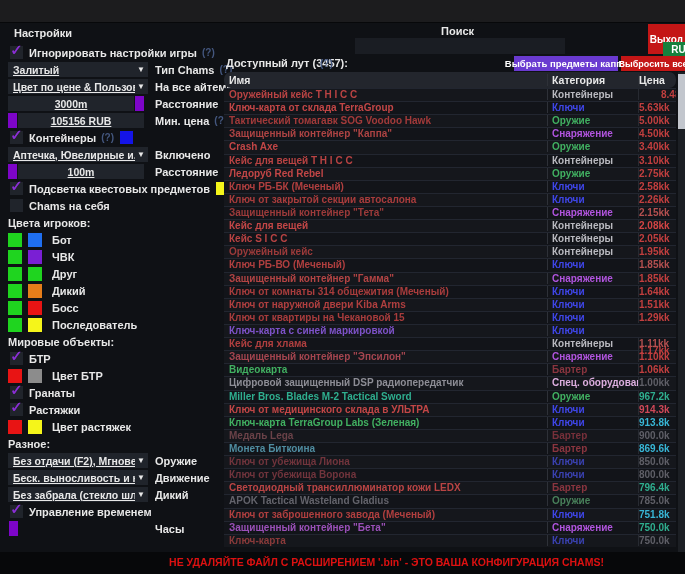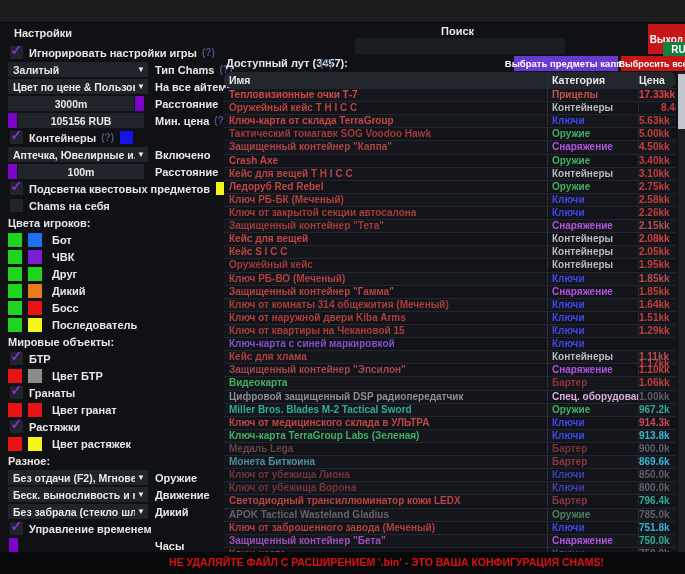--- a/index.html
+++ b/index.html
@@ -8,21 +8,21 @@
   .titlebar{position:absolute;left:0;top:0;width:685px;height:22px;background:#1c1c1e;border-bottom:1px solid #07080a;}
   
   .sidebar{position:absolute;left:8px;top:22px;width:214px;height:540px;}
   .sb-title{position:absolute;left:6px;top:5px;font-size:11px;}
   .sb-rows{position:absolute;left:0;top:22px;width:214px;}
   .srow{height:17px;display:flex;align-items:center;position:relative;}
   .cb{width:13px;height:13px;background:#20242b;margin-left:2px;position:relative;flex:none;}
   .cb .chk{position:absolute;left:0px;top:-5px;font-size:15px;color:#8b2fd6;text-shadow:0.5px 0 #8b2fd6;}
   .cb-label{margin-left:6px;font-size:11px;white-space:nowrap;}
   .hint{margin-left:5px;font-size:10px;color:#44577f;}
-  .ctrl{width:140px;flex:none;display:flex;align-items:center;position:relative;}
+  .ctrl{width:140px;flex:none;display:flex;align-items:center;position:relative;text-decoration:underline;}
   .dd{width:140px;height:15px;background:#20242b;display:flex;align-items:center;position:relative;}
   .dd-val{font-size:10.5px;padding-left:5px;width:122px;overflow:hidden;white-space:nowrap;}
   .caret{position:absolute;right:3px;top:3px;font-size:8px;color:#e8e8e8;}
   .inpbox{height:15px;background:#20242b;font-size:10.5px;display:flex;align-items:center;justify-content:center;}
   .sw{width:9px;height:15px;flex:none;}
   .ctrl-label{margin-left:7px;font-size:11px;white-space:nowrap;}
   .sq{width:13px;height:13px;flex:none;}
   .pair1{margin-left:0;}
   .pair2{margin-left:6px;}
   .pair-label{margin-left:10px;font-size:11px;}
@@ -186,25 +186,20 @@
           <div class="sq pair2" style="background: rgb(140, 140, 140); width: 14px; height: 14px;"></div>
           <span class="pair-label">Цвет БТР</span>
         </div>
         <div class="srow">
           <div class="cb">
             <span class="chk">✓</span>
           </div>
           <span class="cb-label">Гранаты</span>
         </div>
         <div class="srow">
-          <div class="sq pair1" style="background: rgb(232, 20, 20); width: 14px; height: 14px;"></div>
-          <div class="sq pair2" style="background: rgb(232, 20, 20); width: 14px; height: 14px;"></div>
-          <span class="pair-label">Цвет гранат</span>
-        </div>
-        <div class="srow">
           <div class="cb">
             <span class="chk">✓</span>
           </div>
           <span class="cb-label">Растяжки</span>
         </div>
         <div class="srow">
           <div class="sq pair1" style="background: rgb(232, 20, 20); width: 14px; height: 14px;"></div>
           <div class="sq pair2" style="background: rgb(245, 245, 26); width: 14px; height: 14px;"></div>
           <span class="pair-label">Цвет растяжек</span>
         </div>
@@ -263,25 +258,20 @@
   <div class="loot-hint">(?)</div>
 
   <div class="table">
     <div class="thead">
       <div class="c-name">Имя</div>
       <div class="c-cat">Категория</div>
       <div class="c-price">Цена</div>
     </div>
     <div class="tbody" id="table-body">
         <div class="trow">
-          <div class="c-name" style="color: rgb(210, 71, 71);">Тепловизионные очки Т-7</div>
-          <div class="c-cat" style="color: rgb(194, 85, 74);">Прицелы</div>
-          <div class="c-price" style="color: rgb(224, 68, 68);">17.33kk</div>
-        </div>
-        <div class="trow">
           <div class="c-name" style="color: rgb(185, 67, 67);">Оружейный кейс T H I C C</div>
           <div class="c-cat" style="color: rgb(185, 185, 191);">Контейнеры</div>
           <div class="c-price" style="color: rgb(194, 63, 63); padding-left: 22px;">8.48kk</div>
         </div>
         <div class="trow">
           <div class="c-name" style="color: rgb(194, 70, 70);">Ключ-карта от склада TerraGroup</div>
           <div class="c-cat" style="color: rgb(63, 70, 232);">Ключи</div>
           <div class="c-price" style="color: rgb(194, 63, 63);">5.63kk</div>
         </div>
         <div class="trow">

